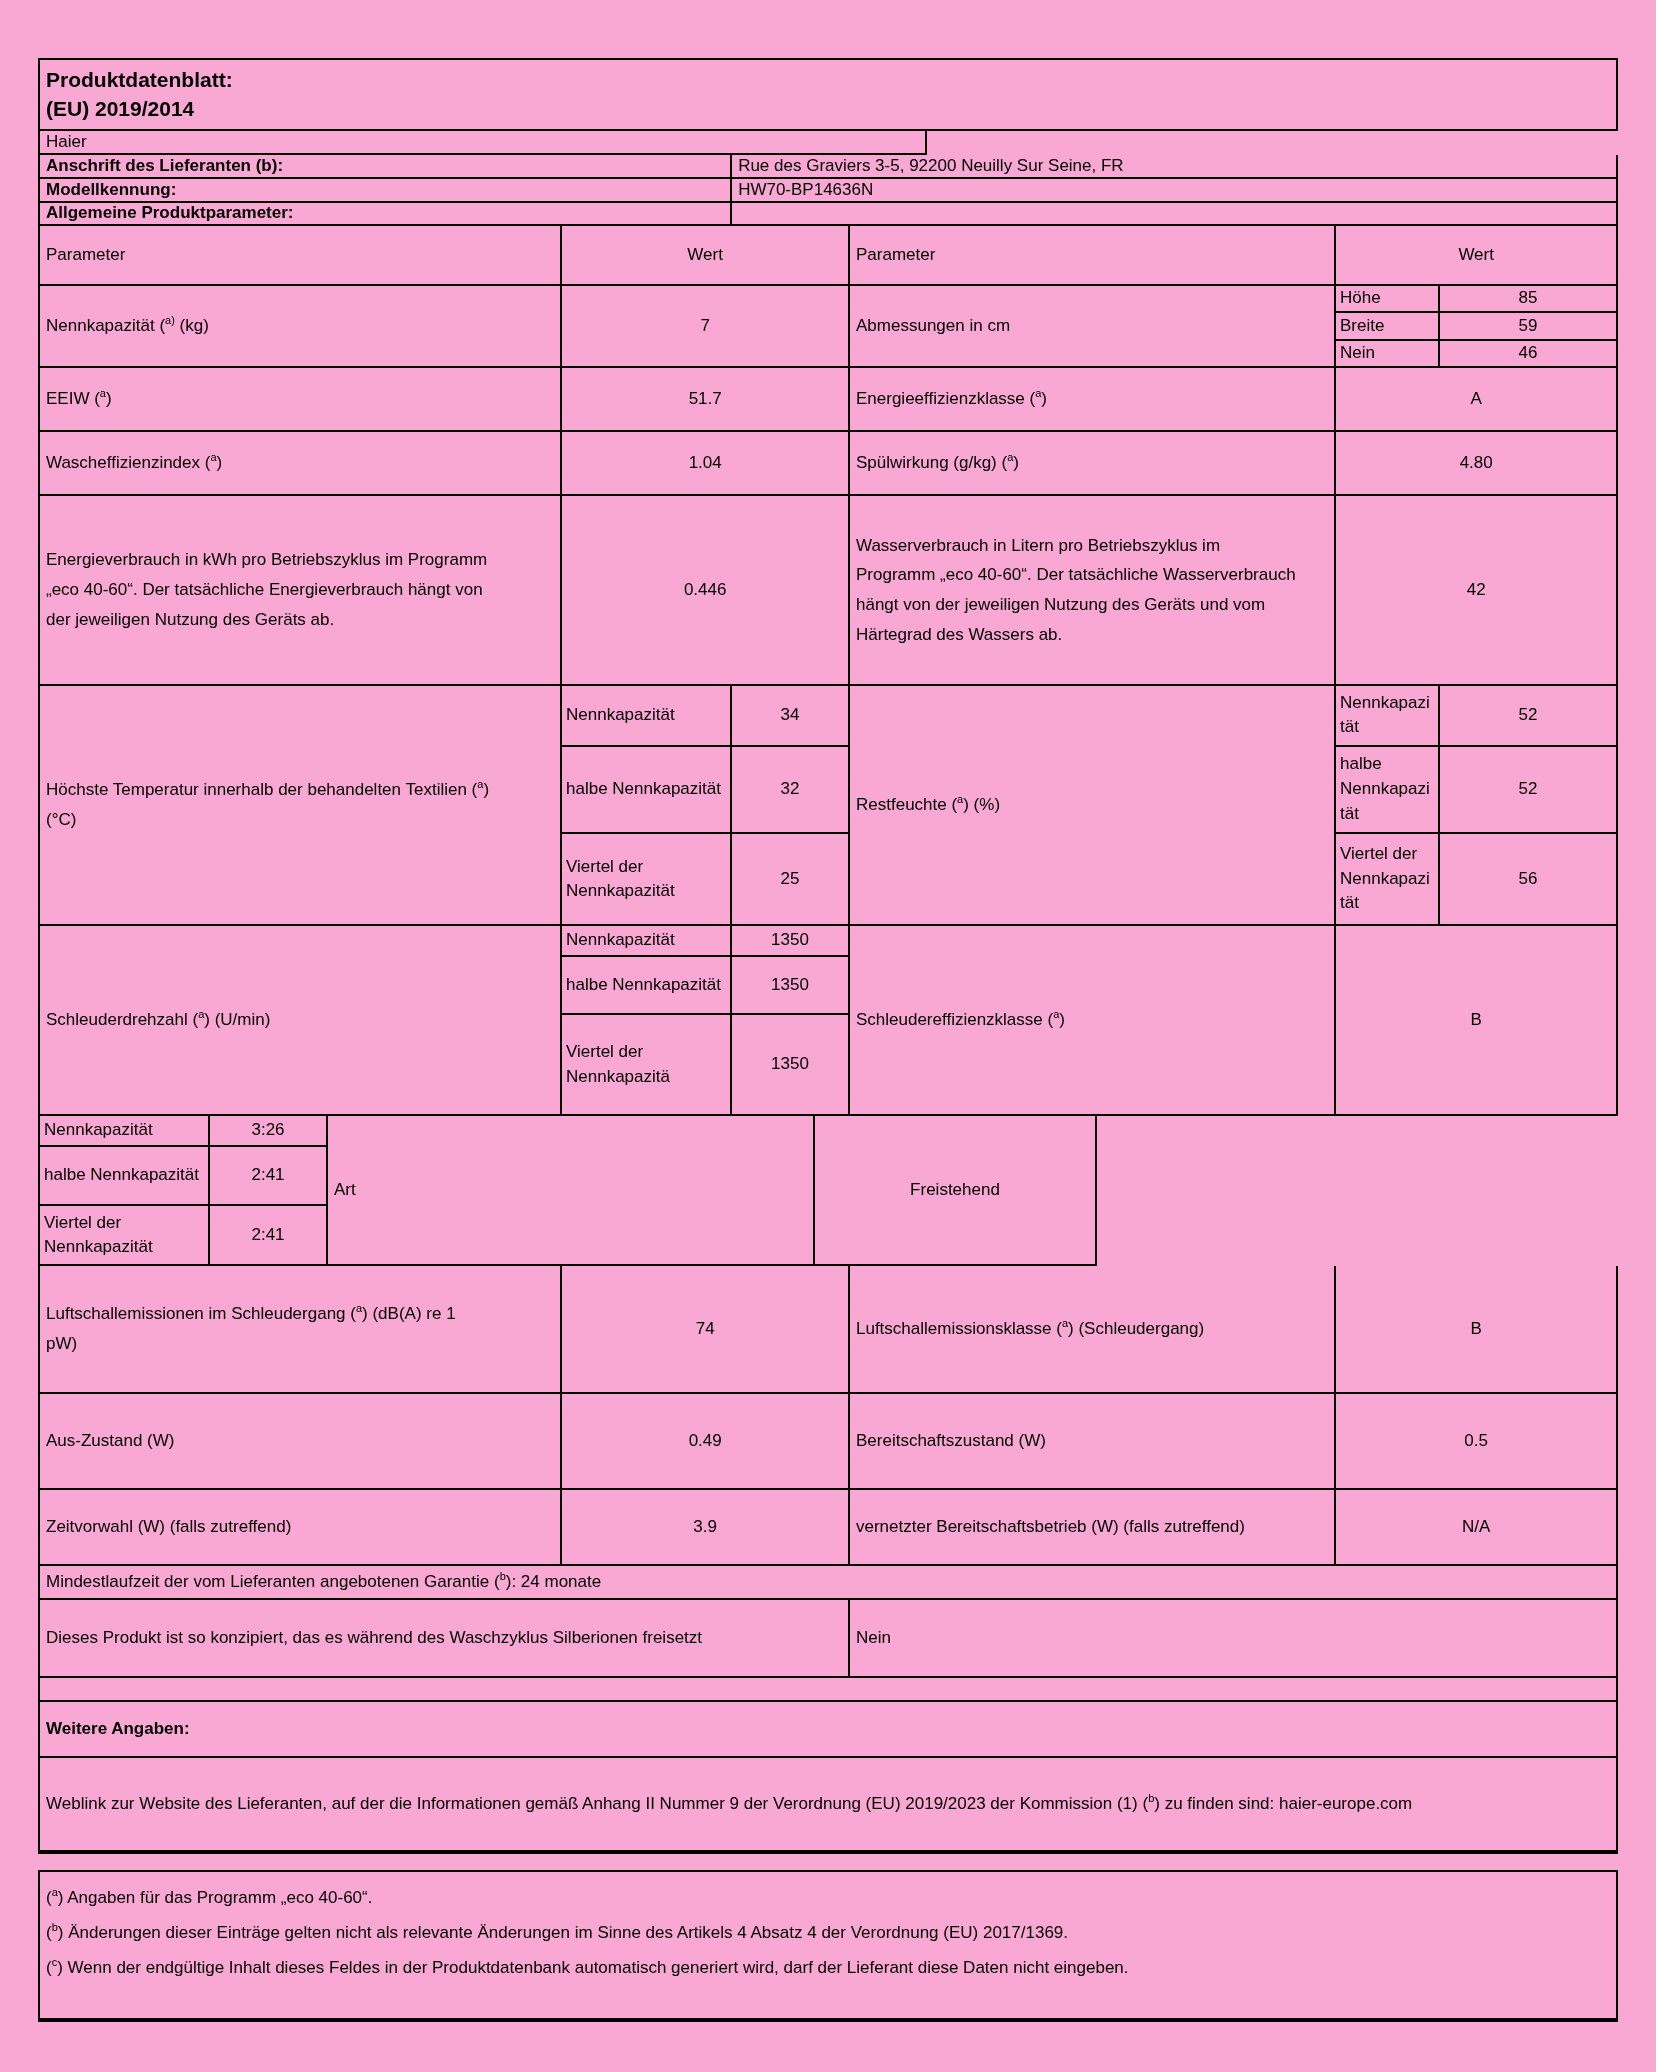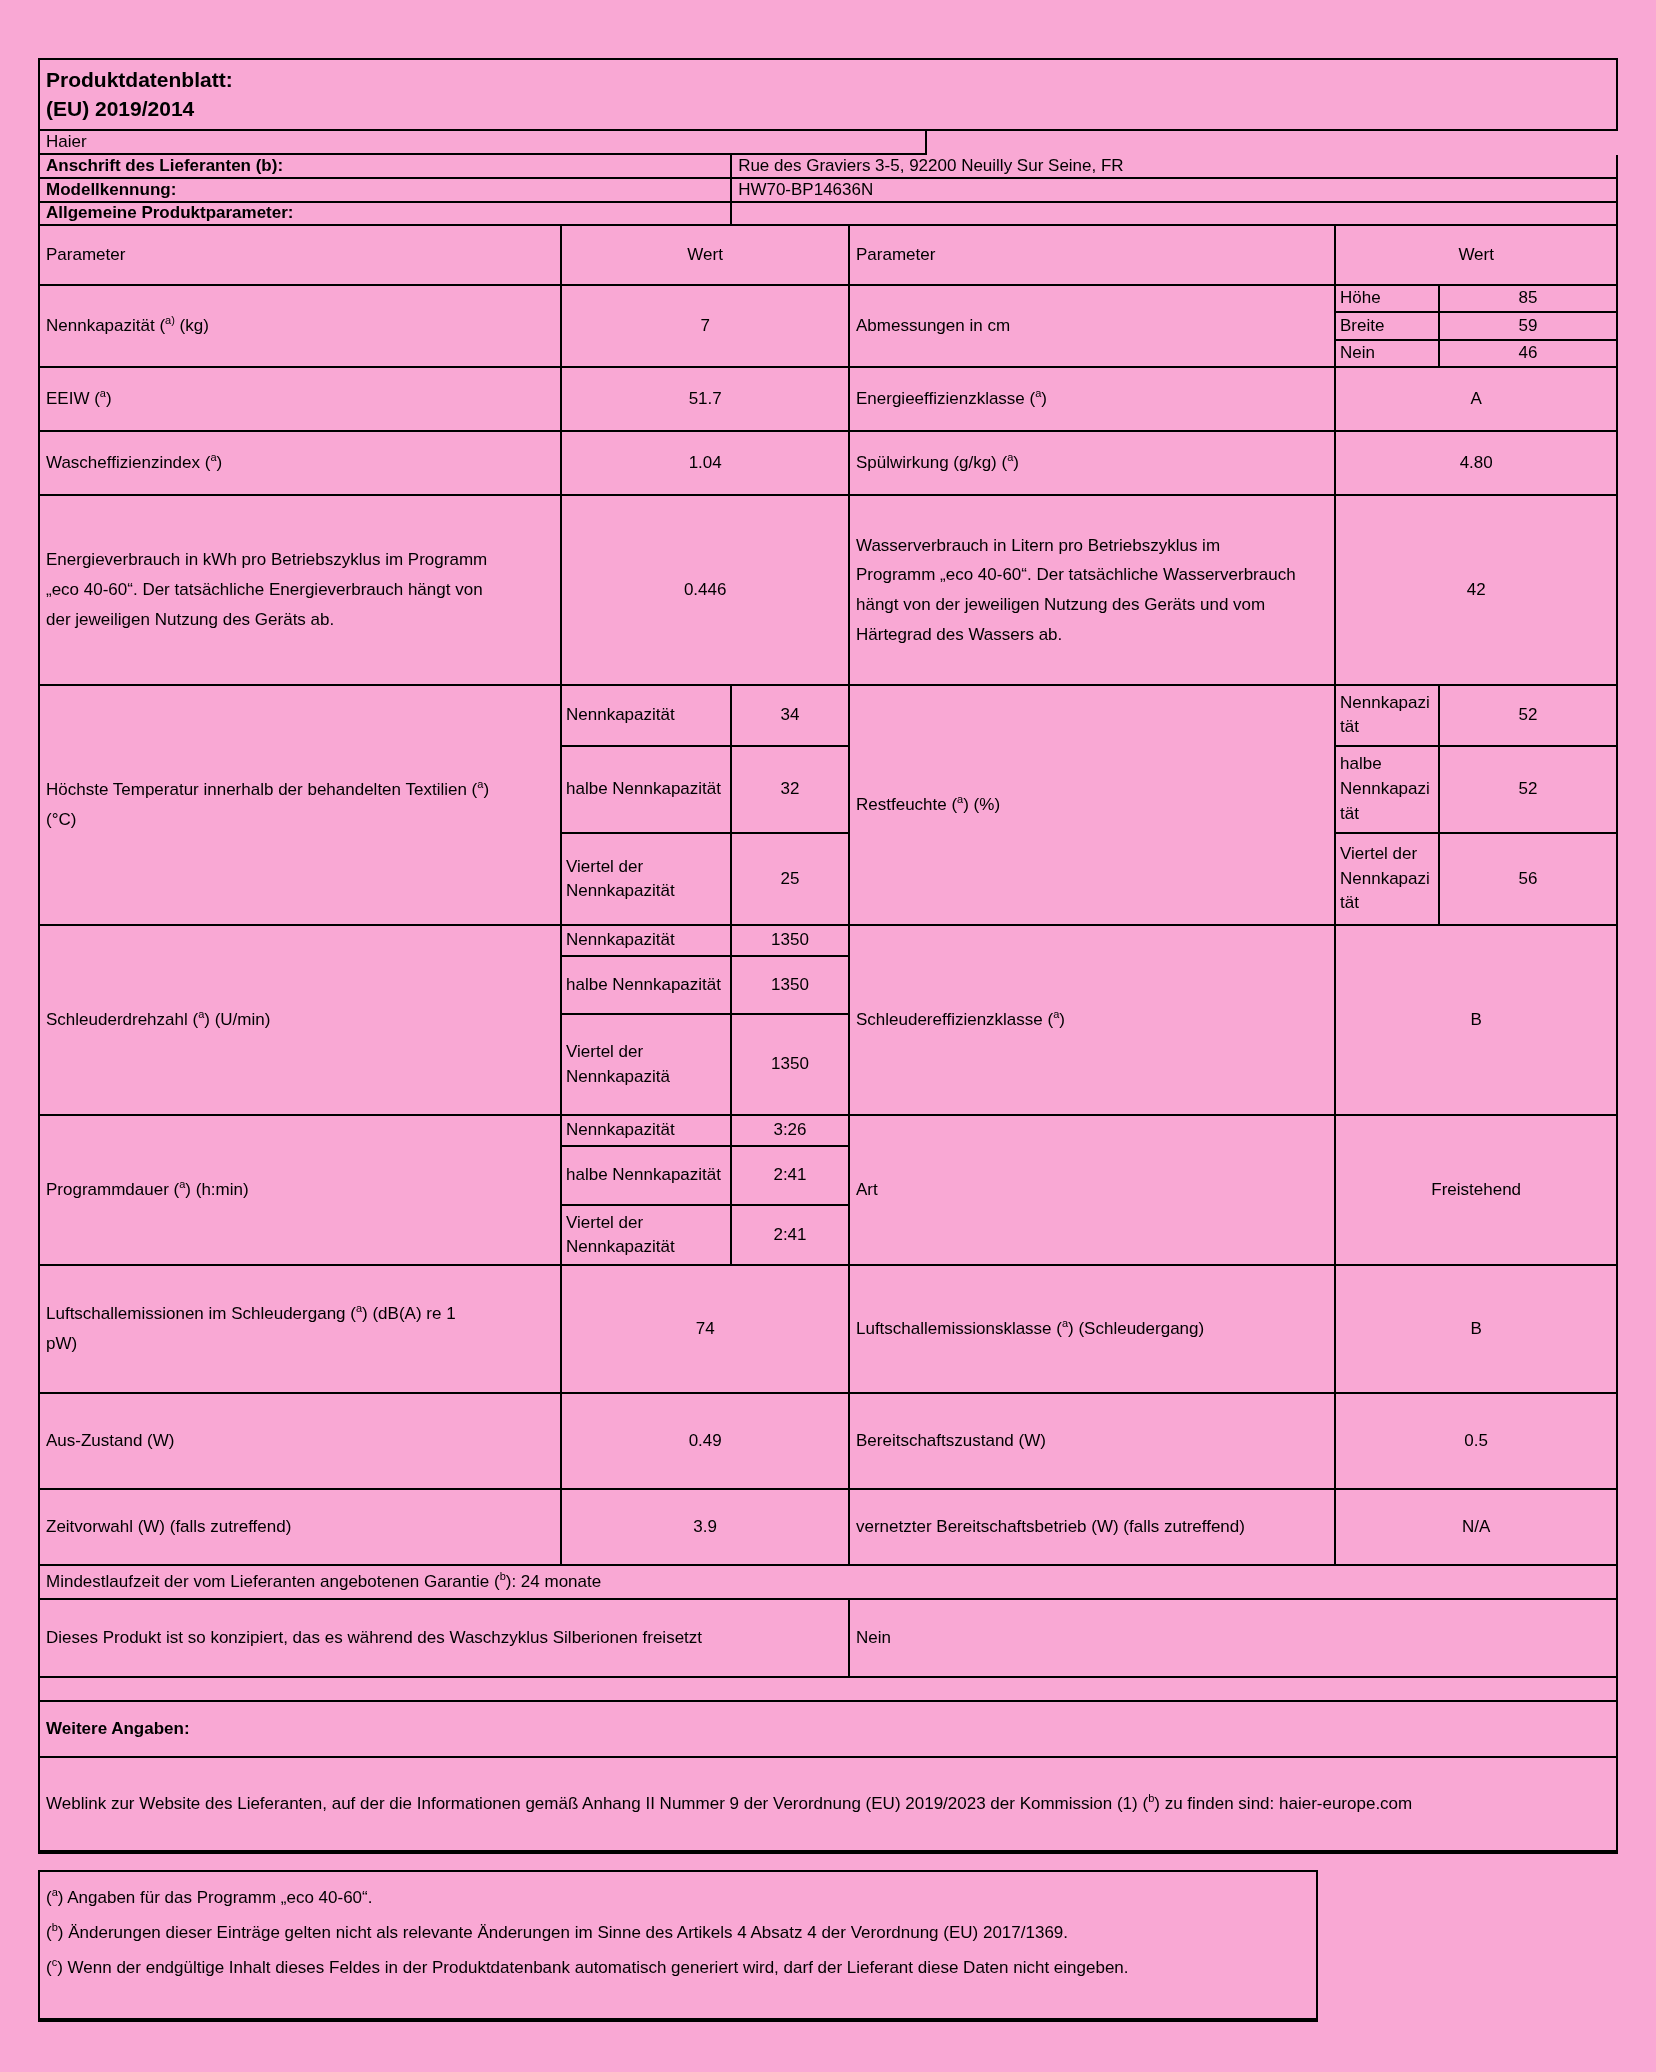--- a/index.html
+++ b/index.html
@@ -33,21 +33,21 @@
   
   .rh71{height:71px;} .rh24{height:24px;} .rh23{height:23px;} .rh44{height:60px;justify-content:center;}
   .rh82{height:82px;} .rh64{height:64px;} .rh190{height:190px;} .rh240{height:240px;}
   .rh186{height:190px;} .rh150{height:150px;} .rh128{height:128px;} .rh96{height:96px;}
   .rh76{height:76px;} .rh42{height:34px;} .rh78{height:78px;} .rh56{height:56px;}
   .titlecell { flex-direction:column; align-items:flex-start; justify-content:center;
                gap:5px; font-weight:bold; font-size:21px; line-height:1.15; }
   sup { font-size:11px; line-height:0; vertical-align:super; }
   .weblink { padding-right:130px; line-height:2.1; }
   .bb4 { border-bottom-width:4px; }
-  .fblock { width:1280px; border:2px solid #000; border-bottom:4px solid #000;
+  .fblock { width:1580px; border:2px solid #000; border-bottom:4px solid #000;
             margin-top:16px; height:152px; padding:8px 6px; }
   .fline { line-height:35px; }
 </style>
 </head>
 <body>
 
 <div class="page">
   <div class="grid">
 
     <div class="tr rh71">
@@ -187,23 +187,20 @@
           <div class="sc cB2s val">1350</div>
         </div>
       </div>
       <div class="c cC plC">
         <span><span>Schleudereffizienzklasse (</span><sup>a</sup><span>)</span></span>
       </div>
       <div class="c cD val">B</div>
     </div>
 
     <div class="tr rh150">
-      <div class="c cA plA">
-        <span><span>Programmdauer (</span><sup>a</sup><span>) (h:min)</span></span>
-      </div>
       <div class="c cB sub">
         <div class="srow" style="flex:30 0 0">
           <div class="sc cB1s">Nennkapazität</div>
           <div class="sc cB2s val">3:26</div>
         </div>
         <div class="srow" style="flex:60 0 0">
           <div class="sc cB1s">halbe Nennkapazität</div>
           <div class="sc cB2s val">2:41</div>
         </div>
         <div class="srow" style="flex:60 0 0">

